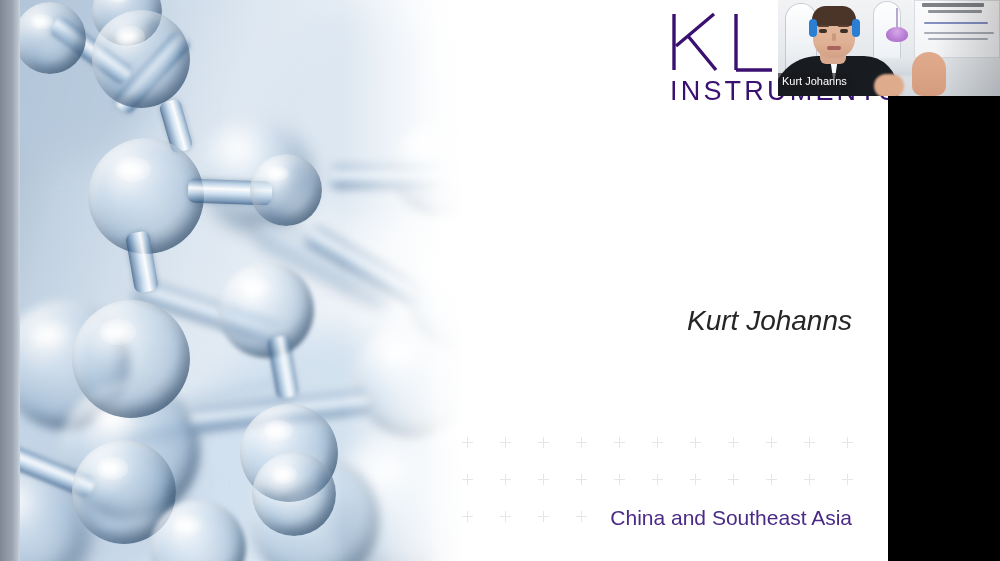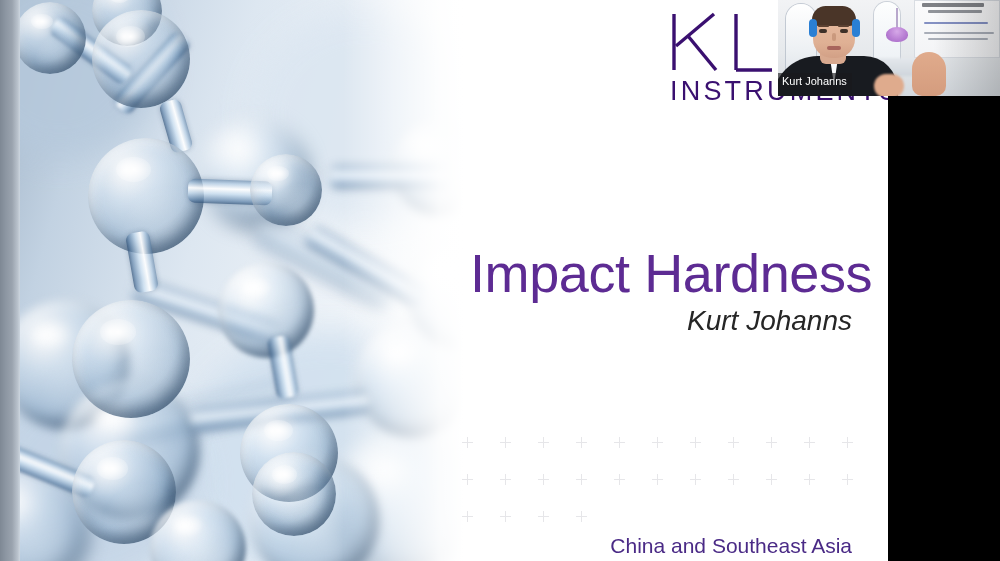--- a/index.html
+++ b/index.html
@@ -189,21 +189,21 @@
     position: absolute;
     left: 460px;
     top: 505px;
     width: 392px;
     text-align: right;
     font-size: 21px;
     color: #4a2a86;
     line-height: 1.28;
     white-space: nowrap;
   }
-  #event .line2 { display: block; margin-top: 28px; }
+  #event .line2 { display: block; }
 
   
   #webcam {
     position: absolute;
     left: 778px;
     top: 0;
     width: 222px;
     height: 96px;
     overflow: hidden;
     background: #d9dde2;
@@ -421,21 +421,20 @@
           <line x1="68" y1="4" x2="68" y2="60"></line>
           <line x1="68" y1="60" x2="104" y2="60"></line>
 
           <line x1="150" y1="60" x2="176" y2="4"></line>
           <line x1="176" y1="4" x2="200" y2="56"></line>
         </g>
       </svg>
       <div id="logo-word">INSTRUMENTS</div>
     </div>
 
-    <div id="title">Impact Hardness</div>
     <div id="presenter">Kurt Johanns</div>
 
     <div id="plus-grid">
       <span class="plus" style="left:0px;   top:0px;"></span>
       <span class="plus" style="left:38px;  top:0px;"></span>
       <span class="plus" style="left:76px;  top:0px;"></span>
       <span class="plus" style="left:114px; top:0px;"></span>
       <span class="plus" style="left:152px; top:0px;"></span>
       <span class="plus" style="left:190px; top:0px;"></span>
       <span class="plus" style="left:228px; top:0px;"></span>

